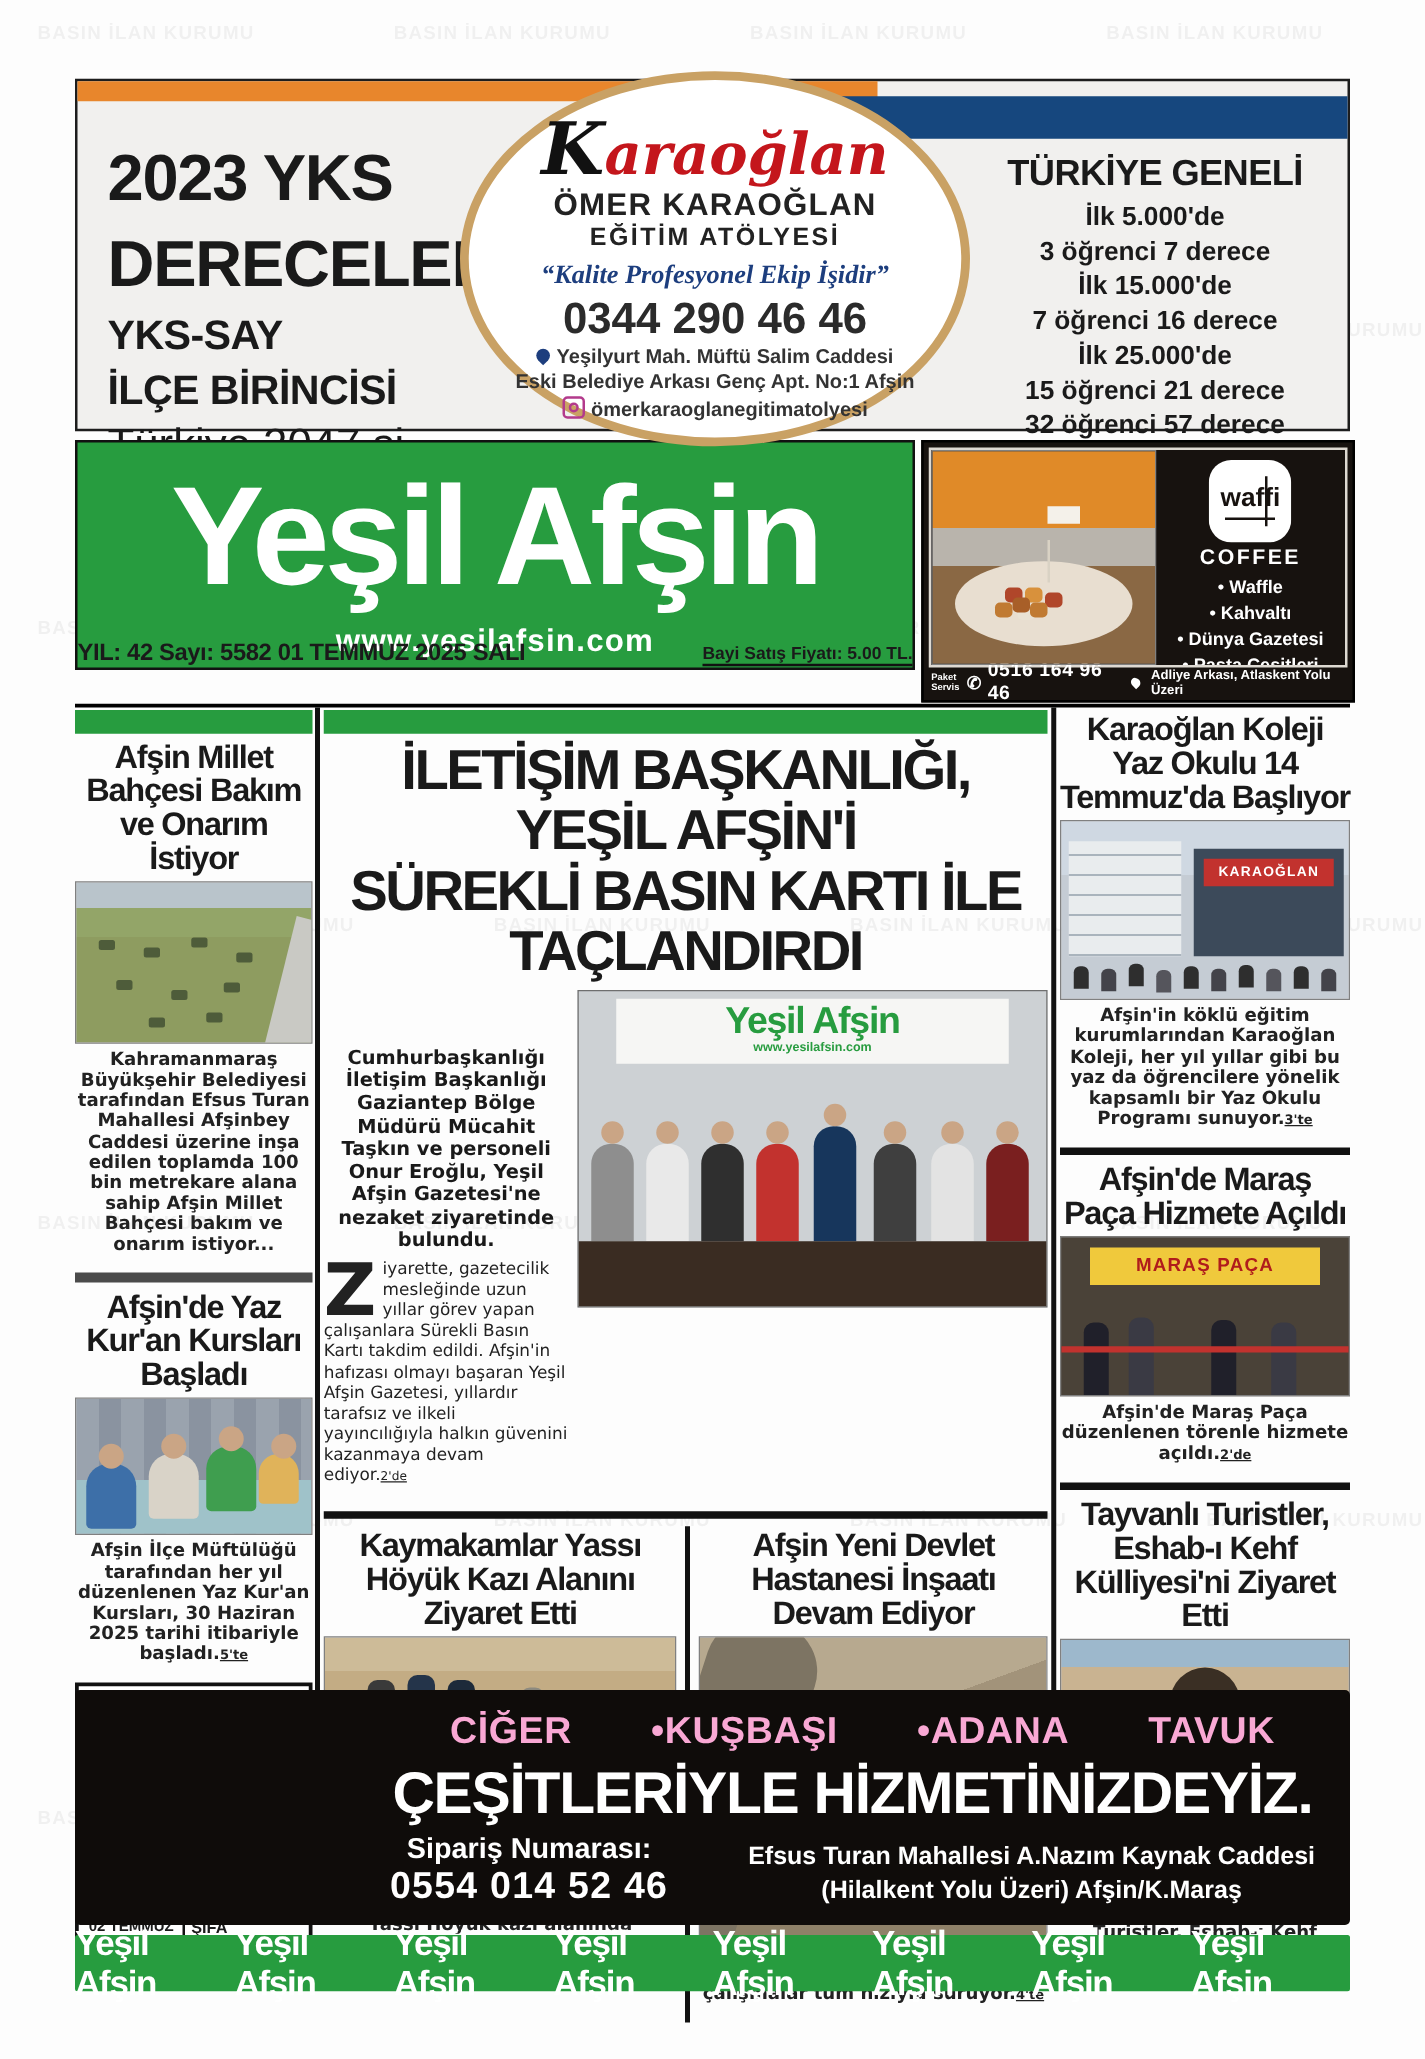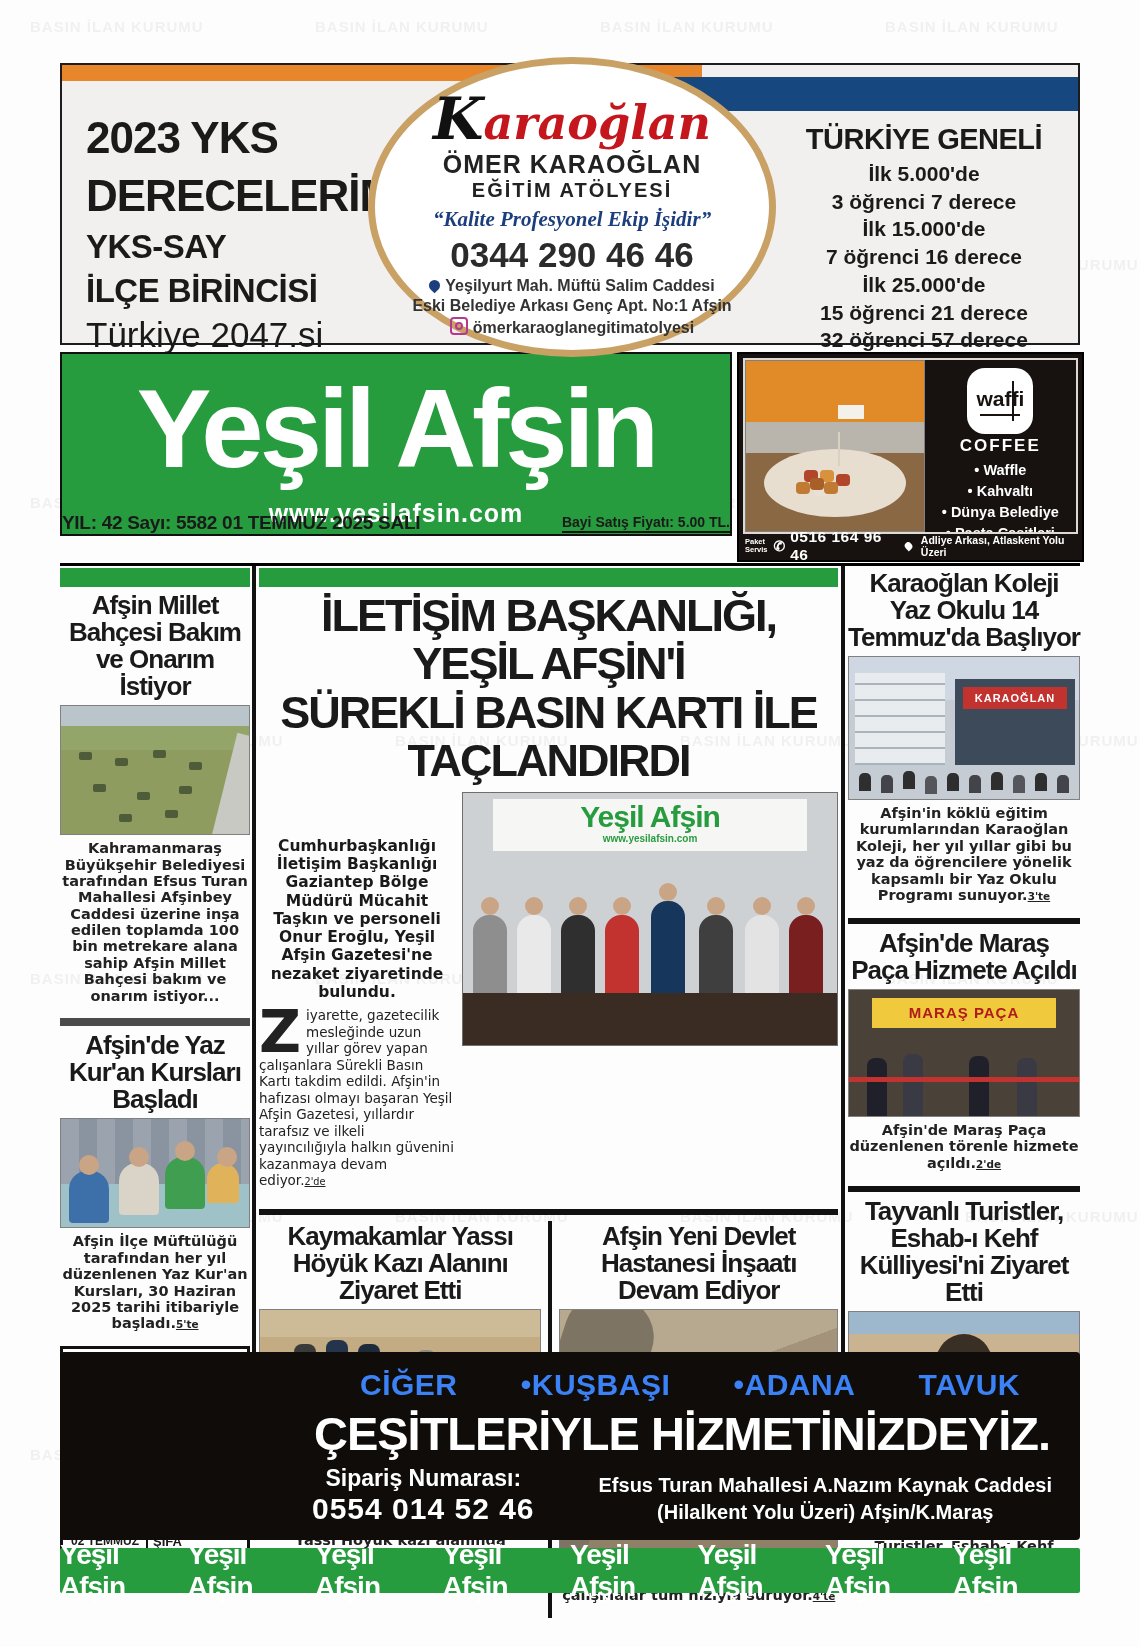--- a/index.html
+++ b/index.html
@@ -7,21 +7,21 @@
         font-family:"Liberation Sans",sans-serif;color:#1a1a1a;}
   .wm{position:absolute;opacity:.055;font-weight:bold;font-size:15px;letter-spacing:1px;color:#222;
       white-space:nowrap;pointer-events:none;}
 
   
   .top-banner{position:absolute;left:60px;top:63px;width:1016px;height:278px;background:#f1f0ee;
               border:2px solid #1d1d1d;}
   .tb-orange{position:absolute;left:0;top:0;width:640px;height:16px;background:#e8862c;}
   .tb-navy{position:absolute;left:455px;top:12px;width:561px;height:34px;background:#16477e;}
   .tb-left{position:absolute;left:24px;top:44px;width:330px;line-height:1.32;}
-  .tb-left .l1,.tb-left .l2{font-size:44px;font-weight:800;letter-spacing:-1px;}
+  .tb-left .l1,.tb-left .l2{font-size:52px;font-weight:800;letter-spacing:-1px;}
   .tb-left .l3,.tb-left .l4{font-size:33px;font-weight:800;letter-spacing:-0.5px;}
   .tb-left .l5{font-size:35px;font-weight:400;}
   .tb-right{position:absolute;right:8px;top:58px;width:292px;text-align:center;}
   .tb-right .t{font-size:29px;font-weight:800;margin-bottom:4px;letter-spacing:-0.5px;}
   .tb-right .ln{display:block;font-size:21px;font-weight:700;line-height:1.32;}
   .tb-oval{position:absolute;left:306px;top:-8px;width:394px;height:286px;background:#fff;
            border:7px solid #c9a164;border-radius:50%;text-align:center;z-index:2;}
   .klogo{margin-top:26px;font-family:"DejaVu Serif",serif;font-style:italic;font-weight:bold;
          font-size:46px;color:#c4161c;line-height:1;}
   .klogo::first-letter{color:#111;font-size:58px;}
@@ -176,21 +176,21 @@
      border-radius:0 100px 100px 0 / 0 94px 94px 0;text-align:center;}
   .flame{width:30px;height:40px;margin:16px auto 0 auto;background:#d8232a;
      border-radius:50% 50% 50% 50% / 62% 62% 38% 38%;position:relative;}
   .flame::after{content:"";position:absolute;left:9px;top:14px;width:12px;height:18px;background:#fff;
      border-radius:50% 50% 50% 50% / 62% 62% 38% 38%;}
   .ciger-script{font-family:"Liberation Serif",serif;font-style:italic;font-weight:bold;font-size:34px;color:#111;line-height:1.05;}
   .ciger-caps{font-size:17px;font-weight:800;color:#111;letter-spacing:1px;}
   .ciger-cres{width:110px;height:22px;margin:2px auto 0 auto;border-bottom:6px solid #d8232a;border-radius:0 0 55px 55px;position:relative;}
   .ciger-num{position:absolute;left:50%;top:10px;transform:translateX(-50%);font-size:11px;font-weight:800;color:#111;}
   .ba-top{position:absolute;left:300px;right:60px;top:16px;display:flex;justify-content:space-between;
-     color:#3b82f6;font-size:30px;font-weight:800;letter-spacing:0.5px;}
+     color:#f9a8d4;font-size:30px;font-weight:800;letter-spacing:0.5px;}
   .ba-main{position:absolute;left:240px;right:16px;top:54px;text-align:center;color:#fff;
      font-size:47px;font-weight:800;letter-spacing:-1px;}
   .ba-foot{position:absolute;left:252px;right:28px;bottom:14px;display:flex;justify-content:space-between;align-items:flex-end;color:#fff;gap:28px;}
   .ba-order{text-align:center;}
   .ba-order .lb{font-size:23px;font-weight:800;}
   .ba-order .ph{font-size:30px;font-weight:800;letter-spacing:1px;}
   .ba-addr{text-align:center;font-size:20px;font-weight:800;line-height:1.35;}
 
   
   .footer{position:absolute;left:60px;top:1548px;width:1020px;height:45px;background:#279c3f;
@@ -282,21 +282,21 @@
         <div class="waffle"></div>
         <div class="flagstick"></div>
         <div class="flag"></div>
       </div>
       <div class="coffee-info">
         <div class="waffi-badge">waffi</div>
         <div class="coffee-name">COFFEE</div>
         <div class="coffee-items">
             <span class="it">Waffle</span>
             <span class="it">Kahvaltı</span>
-            <span class="it">Dünya Belediye</span>
+            <span class="it">Dünya Gazetesi</span>
             <span class="it">Pasta Çeşitleri</span>
           </div>
       </div>
     </div>
     <div class="coffee-foot">
       <span class="cf-label">Paket Servis</span>
       <span class="cf-phoneicon">✆</span>
       <span class="cf-phone">0516 164 96 46</span>
       <span class="pin-w"></span>
       <span class="cf-addr">Adliye Arkası, Atlaskent Yolu Üzeri</span>

